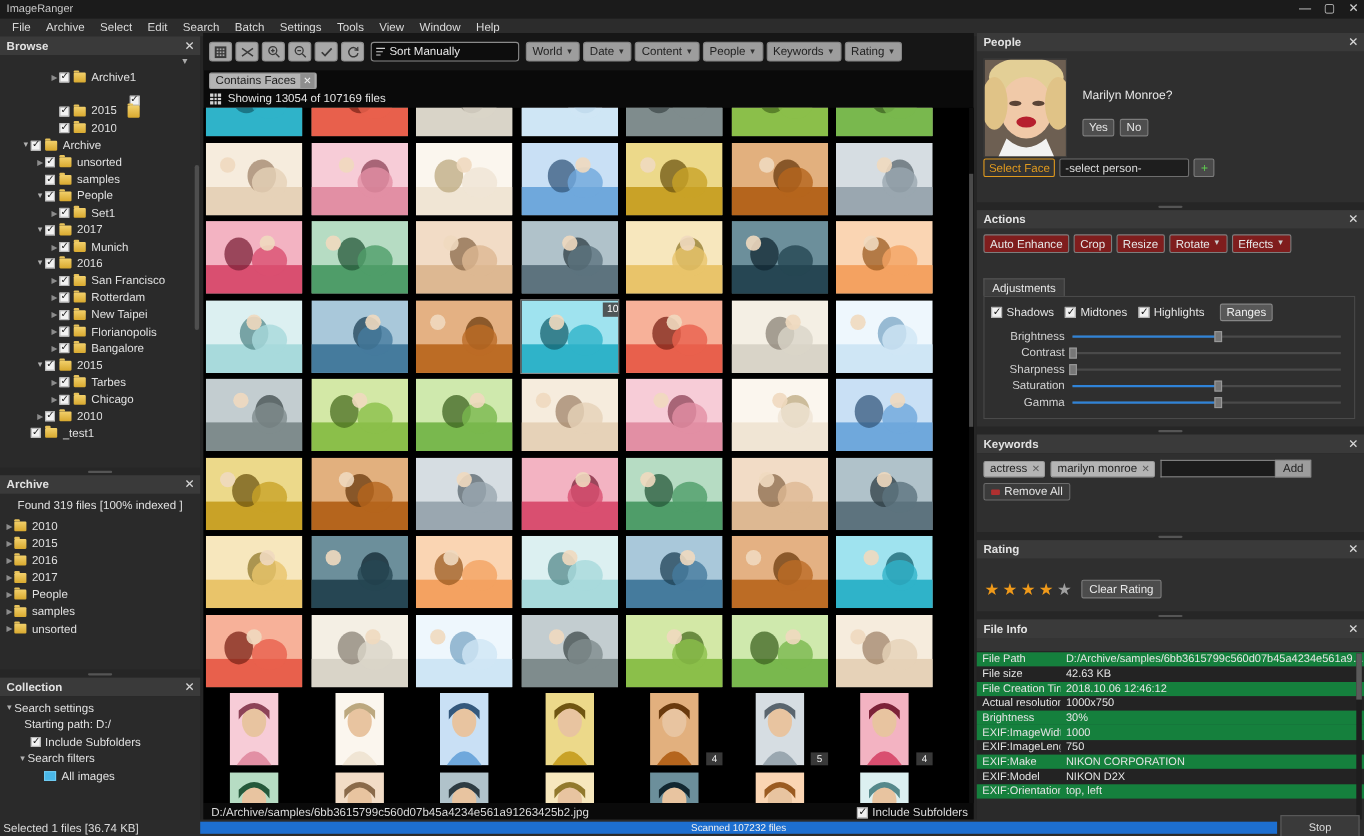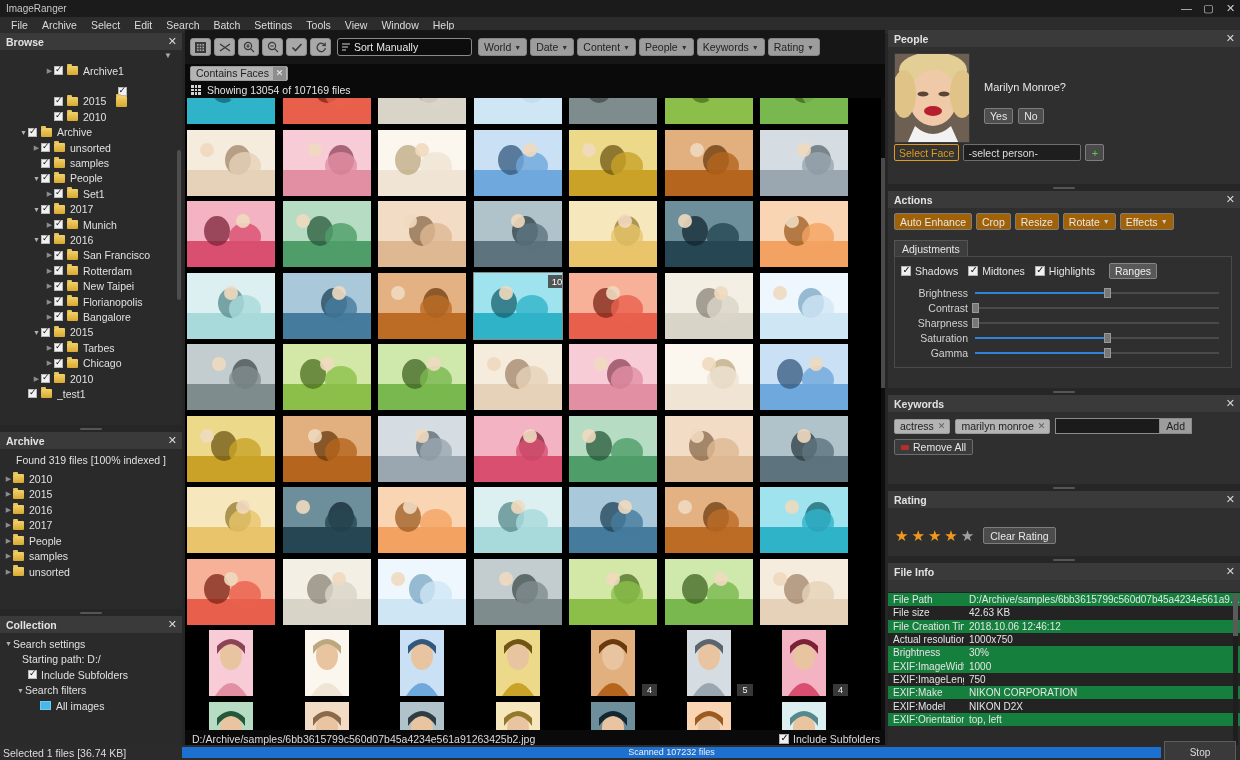--- a/index.html
+++ b/index.html
@@ -116,23 +116,23 @@
   .selrow { position: absolute; left: 6px; top: 97px; display: flex; align-items: center; gap: 4px; }
   .selface { height: 17px; border: 1px solid #e09a1e; border-radius: 2px; color: #e09a1e; font-size: 10.5px;
              display: flex; align-items: center; padding: 0 4px; background: #333; }
   .selperson { width: 118px; height: 17px; background: #1e1e1e; border: 1px solid #6e6e6e; border-radius: 2px;
                color: #dcdcdc; font-size: 10.5px; display: flex; align-items: center; padding-left: 4px; }
   .plusbtn { width: 19px; height: 17px; background: #4a4a4a; border: 1px solid #7d7d7d; border-radius: 2px;
              display: flex; align-items: center; justify-content: center; color: #5ec94f; font-size: 11px; }
 
   .actions-body { height: 180px; padding: 5px 0 0 6px; }
   .abtnrow { display: flex; gap: 4px; }
-  .abtn { height: 17px; background: #a16207; border: 1px solid #7d7d7d; border-radius: 2px; color: #e6e6e6;
+  .abtn { height: 17px; background: #7f1d1d; border: 1px solid #7d7d7d; border-radius: 2px; color: #e6e6e6;
           font-size: 10.5px; display: flex; align-items: center; padding: 0 5px; gap: 3px; }
-  .tabstrip { margin-top: 10px; display: flex; }
+  .tabstrip { margin-top: 23px; display: flex; }
   .tab { height: 16px; background: #3d3d3d; border: 1px solid #555; border-bottom: none; color: #e6e6e6;
          font-size: 10.5px; display: flex; align-items: center; padding: 0 7px; }
   .adjbox { margin-right: 8px; border: 1px solid #4a4a4a; padding: 6px 6px 7px 6px; background: #2f2f2f; }
   .chkrow { display: flex; align-items: center; gap: 4px; font-size: 10.5px; color: #e4e4e4; }
   .cbx3 { width: 10px; height: 10px; background: #f0f0f0; border: 1px solid #b0b0b0; position: relative; }
   .cbx3::after { content: "✓"; position: absolute; left: 0.5px; top: -3px; font-size: 9.5px; color: #111; }
   .rangesbtn { height: 16px; background: #585858; border: 1px solid #868686; border-radius: 2px; color: #efefef;
                font-size: 10.5px; display: flex; align-items: center; padding: 0 5px; margin-left: 4px; }
   .sliderrow { display: flex; align-items: center; height: 15px; }
   .sl-lbl { width: 74px; text-align: right; padding-right: 7px; font-size: 10.5px; color: #d2d2d2; }

